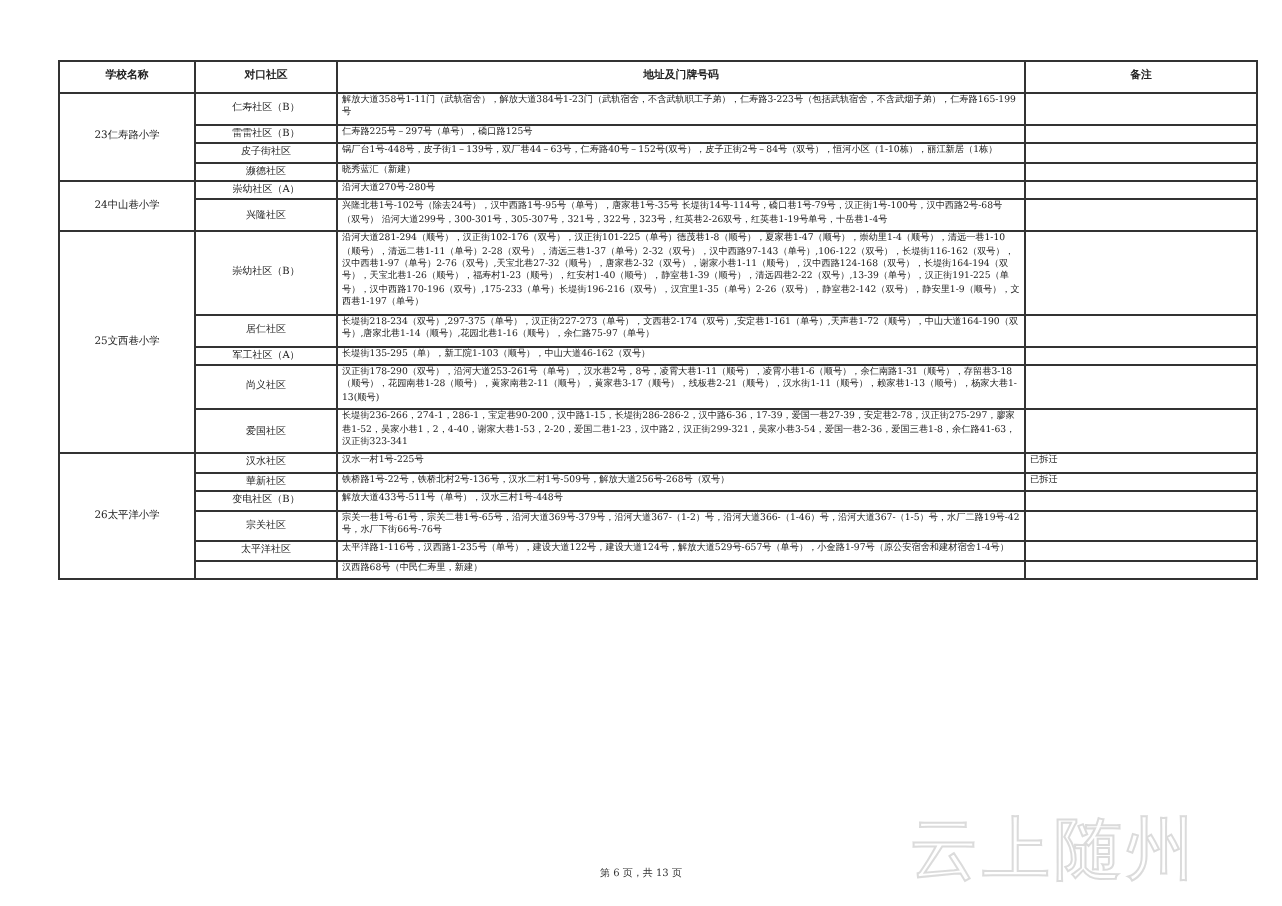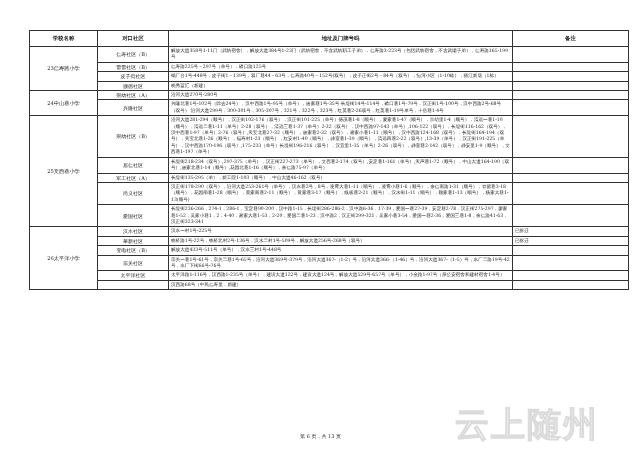--- a/index.html
+++ b/index.html
@@ -17,21 +17,21 @@
   }
   table.zone th { font-family:"DejaVu Sans", sans-serif; font-weight:bold; font-size:5.4px; height:13px; text-align:center; }
   .c-school { width:63px; text-align:center; font-size:5.2px; }
   .c-comm { width:66px; text-align:center; font-size:5px; }
   .c-addr { width:339px; text-align:left; }
   .c-note { width:111px; text-align:left; }
   tr.sep td { border-top:1.6px solid #222; }
   .footer { position:absolute; left:0; width:641px; top:433px; text-align:center;
             font-size:5px; color:#333; }
   .watermark { position:absolute; left:455px; top:402px; font-family:"DejaVu Sans", sans-serif;
-               font-size:34px; font-weight:bold; color:transparent;
+               font-size:34px; font-weight:normal; color:transparent;
                -webkit-text-stroke:1px #d8d8d8; letter-spacing:2px; opacity:0.9; }
 </style>
 </head>
 <body>
 
 <div class="page">
   <table class="zone" id="zone-table">
     <thead>
       <tr>
         <th class="c-school">学校名称</th>

